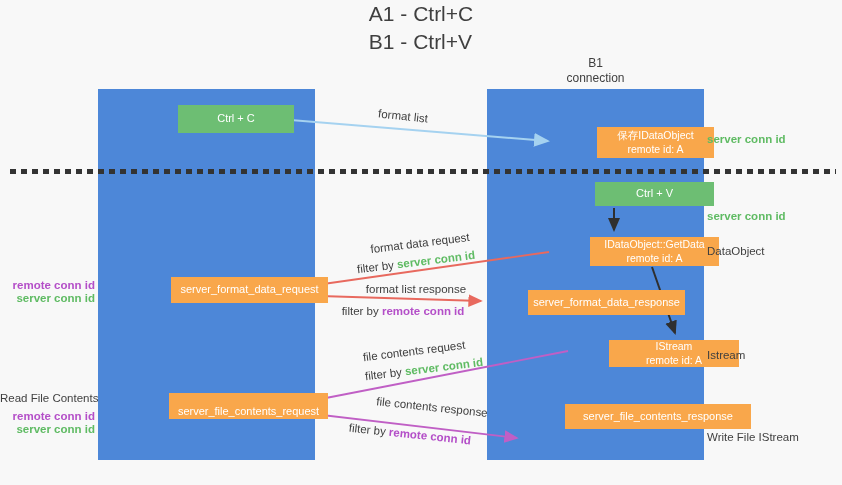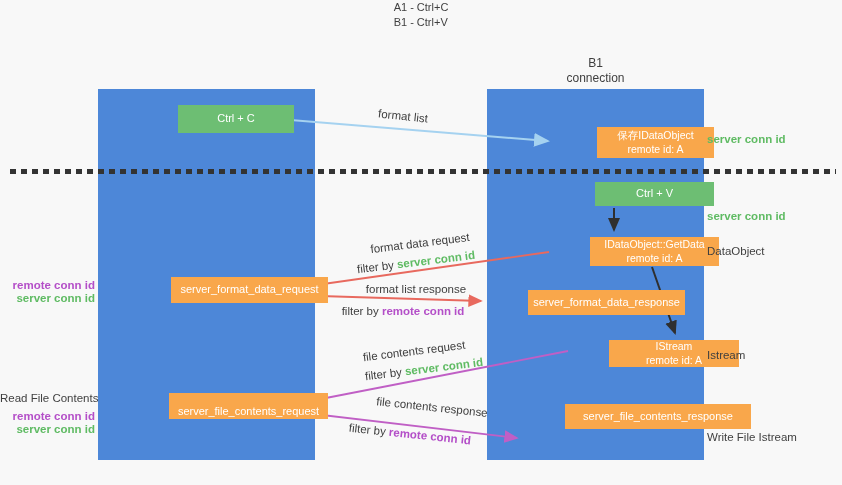--- a/index.html
+++ b/index.html
@@ -6,21 +6,21 @@
     --bg:#f8f8f8; --column-blue:#4d87d8; --node-green:#6dbe73; --node-orange:#f9a74b;
     --node-text:#ffffff; --text-dark:#3f3f3f; --green-label:#5fbb63; --purple-label:#b44fc8;
     --arrow-blue:#a5d2f0; --arrow-red:#e8695e; --arrow-pink:#c05fc5; --arrow-black:#2f2f2f;
     --dots:#333333;
   }
   html,body{margin:0;padding:0;}
   body{font-family:"Liberation Sans", sans-serif; background:#fff;}
   #stage{position:relative;width:842px;height:485px;background:var(--bg);overflow:hidden;}
 
   .title-wrap{position:absolute;left:0;top:8;width:842px;text-align:center;}
-  .title-inner{display:inline-block;text-align:left;font-size:11px;line-height:1.33;color:var(--text-dark);}
+  .title-inner{display:inline-block;text-align:left;font-size:21px;line-height:1.33;color:var(--text-dark);}
 
   .col-header{position:absolute;text-align:center;font-size:12px;line-height:1.25;color:var(--text-dark);}
   .col-header.left{left:98px;top:44px;width:217px;margin-top:44px;}
   .col-header.right{left:487px;top:56px;width:217px;}
 
   .column{position:absolute;top:89px;width:217px;height:371px;background:var(--column-blue);}
   .column.left{left:98px;}
   .column.right{left:487px;}
 
   .separator{position:absolute;left:10px;top:169px;width:826px;height:5px;
@@ -168,15 +168,15 @@
   <div class="side-label side-left lbl-purple" style="top:279px;">remote conn id</div>
   <div class="side-label side-left lbl-green" style="top:292px;">server conn id</div>
   <div class="side-label side-left" style="top:392px;">Read File Contents</div>
   <div class="side-label side-left lbl-purple" style="top:410px;">remote conn id</div>
   <div class="side-label side-left lbl-green" style="top:423px;">server conn id</div>
 
   <div class="side-label side-right lbl-green" style="top:133px;">server conn id</div>
   <div class="side-label side-right lbl-green" style="top:210px;">server conn id</div>
   <div class="side-label side-right" style="top:245px;">DataObject</div>
   <div class="side-label side-right" style="top:349px;">Istream</div>
-  <div class="side-label side-right" style="top:431px;">Write File Istream</div>
+  <div class="side-label side-right" style="top:431px;">Write File IStream</div>
 
 </div>
 
 </body></html>

